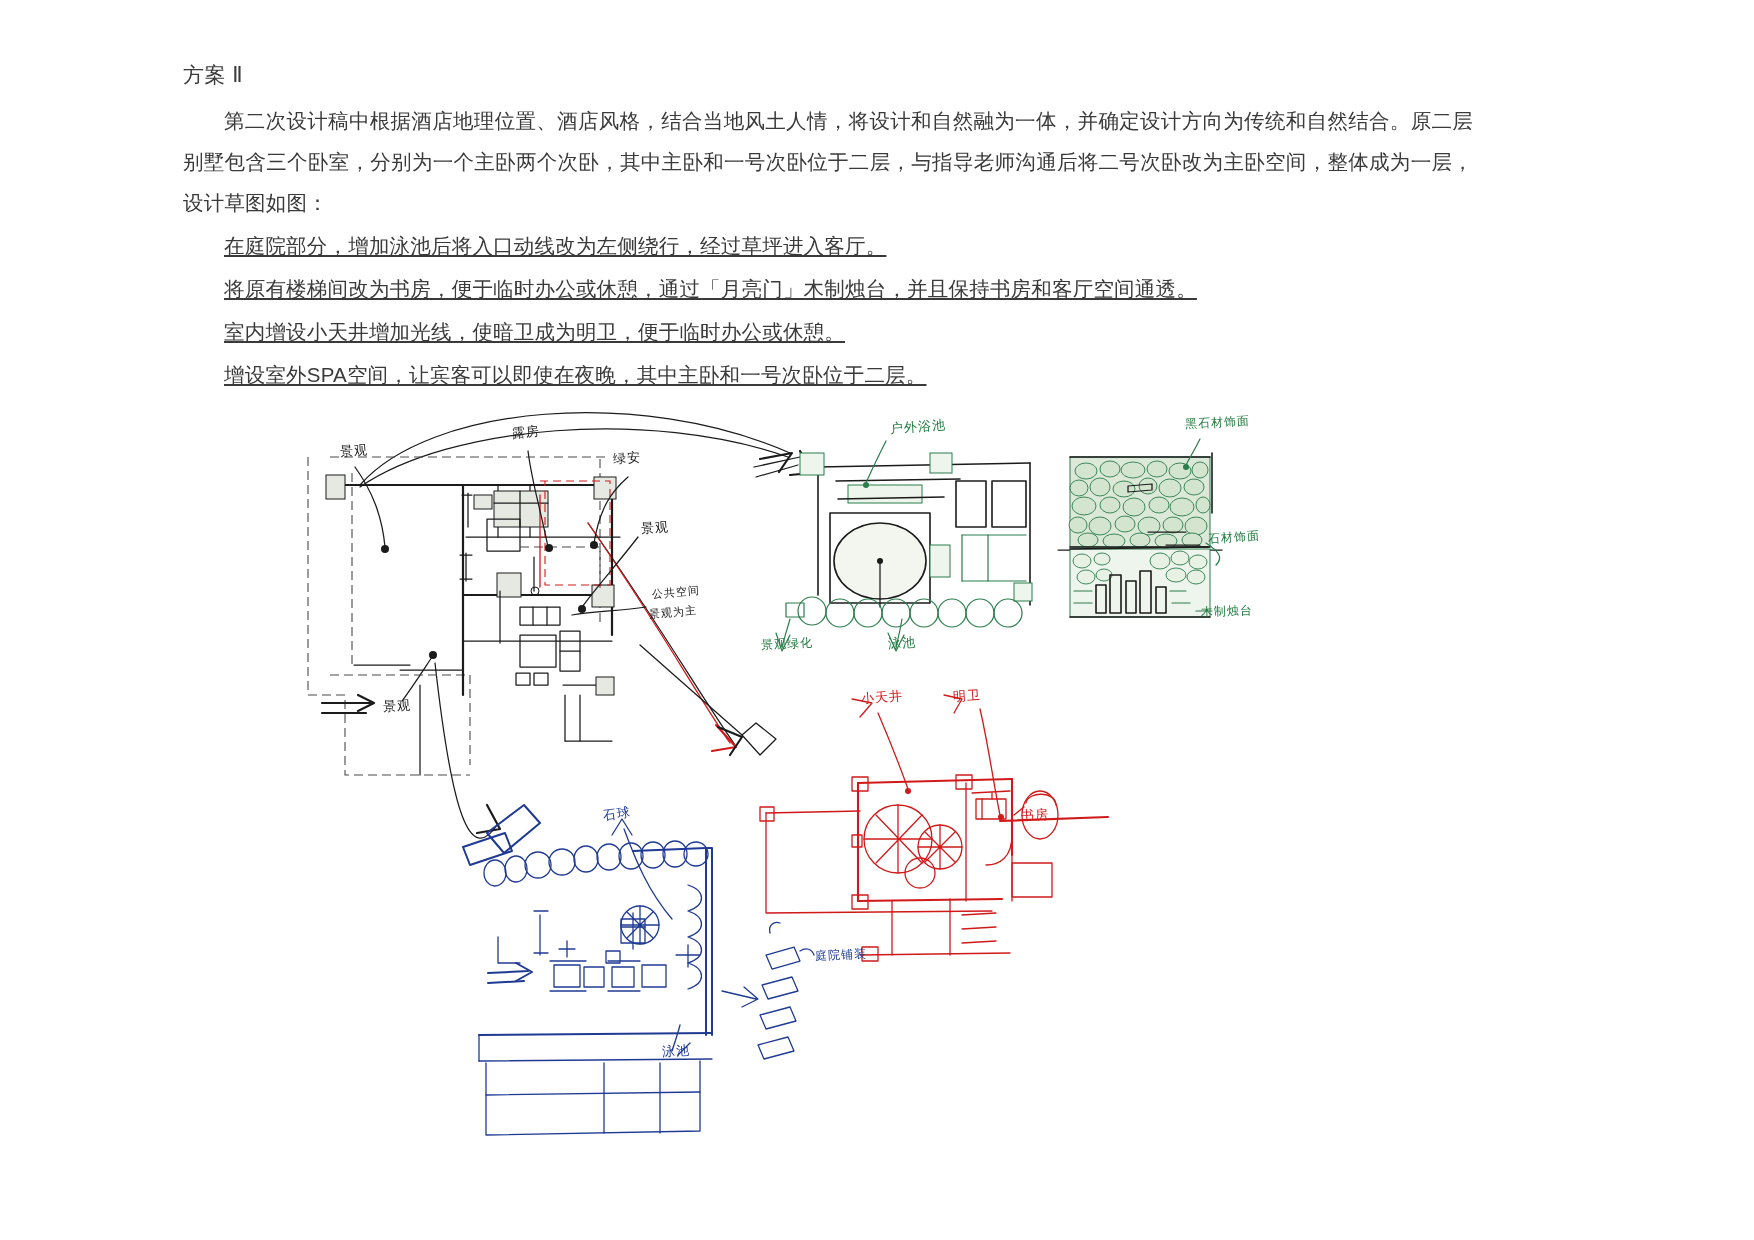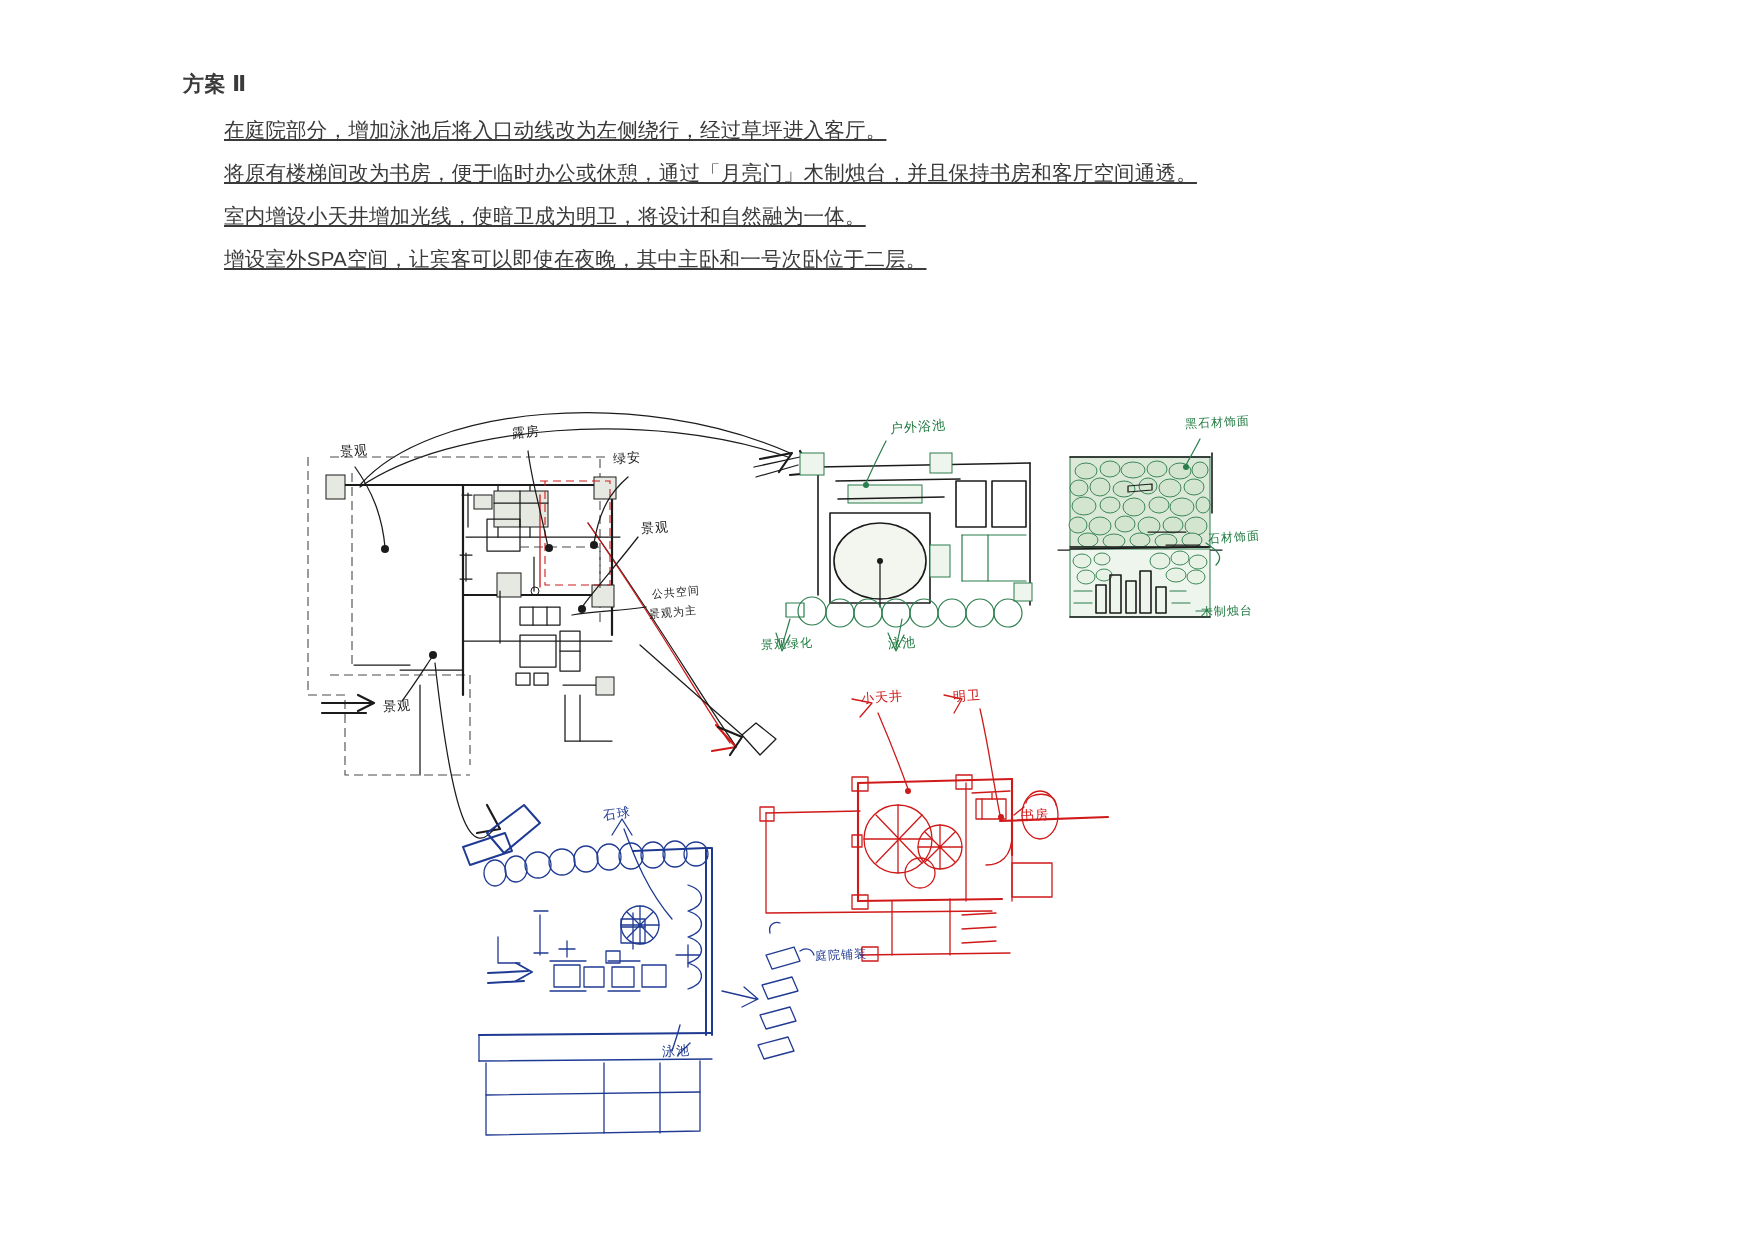--- a/index.html
+++ b/index.html
@@ -21,22 +21,22 @@
     position: absolute;
     left: 183px;
     top: 56px;
     width: 1290px;
   }
   .heading {
     font-size: 21px;
     color: #3a3a3a;
     line-height: 38px;
     letter-spacing: 0.5px;
-    margin: 9px 0 6px 0;
-    font-weight: 700;
+    margin: 0 0 6px 0;
+    font-weight: 400;
   }
   .para {
     font-size: 20.5px;
     color: #3a3a3a;
     line-height: 41px;
     letter-spacing: 0.2px;
     margin: 0;
     text-align: justify;
     text-justify: inter-character;
     text-indent: 2em;
@@ -67,23 +67,24 @@
   .hw-red { color: #d01a1a; }
   .hw-blu { color: #1f3a93; }
 </style>
 </head>
 <body>
 
 <div id="page">
 
   <div class="text-block">
     <p class="heading">方案 Ⅱ</p>
+    <p class="para">第二次设计稿中根据酒店地理位置、酒店风格，结合当地风土人情，将设计和自然融为一体，并确定设计方向为传统和自然结合。原二层别墅包含三个卧室，分别为一个主卧两个次卧，其中主卧和一号次卧位于二层，与指导老师沟通后将二号次卧改为主卧空间，整体成为一层，设计草图如图：</p>
     <p class="para gap">在庭院部分，增加泳池后将入口动线改为左侧绕行，经过草坪进入客厅。</p>
     <p class="para gap">将原有楼梯间改为书房，便于临时办公或休憩，通过「月亮门」木制烛台，并且保持书房和客厅空间通透。</p>
-    <p class="para gap">室内增设小天井增加光线，使暗卫成为明卫，将设计和自然融为一体。</p>
+    <p class="para gap">室内增设小天井增加光线，使暗卫成为明卫，便于临时办公或休憩。</p>
     <p class="para gap">增设室外SPA空间，让宾客可以即使在夜晚，其中主卧和一号次卧位于二层。</p>
   </div>
 
   <div class="sketch-layer">
 
     <svg width="1754" height="845" viewBox="0 0 1754 845" xmlns="http://www.w3.org/2000/svg">
       <defs>
         <style>
           .bk  { stroke:#1b1b1b; fill:none; stroke-width:1.25; stroke-linecap:round; stroke-linejoin:round; }
           .bkt { stroke:#1b1b1b; fill:none; stroke-width:2.2;  stroke-linecap:round; stroke-linejoin:round; }

